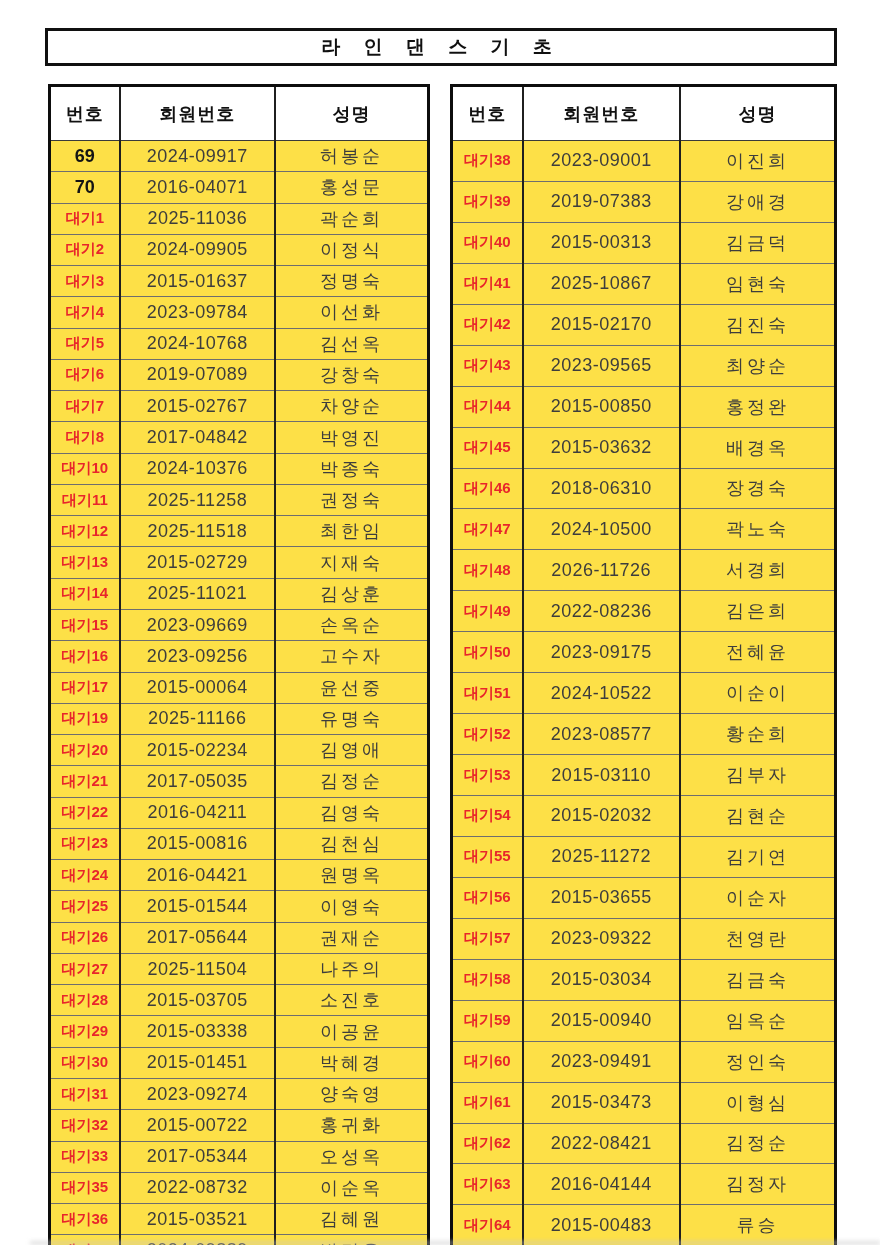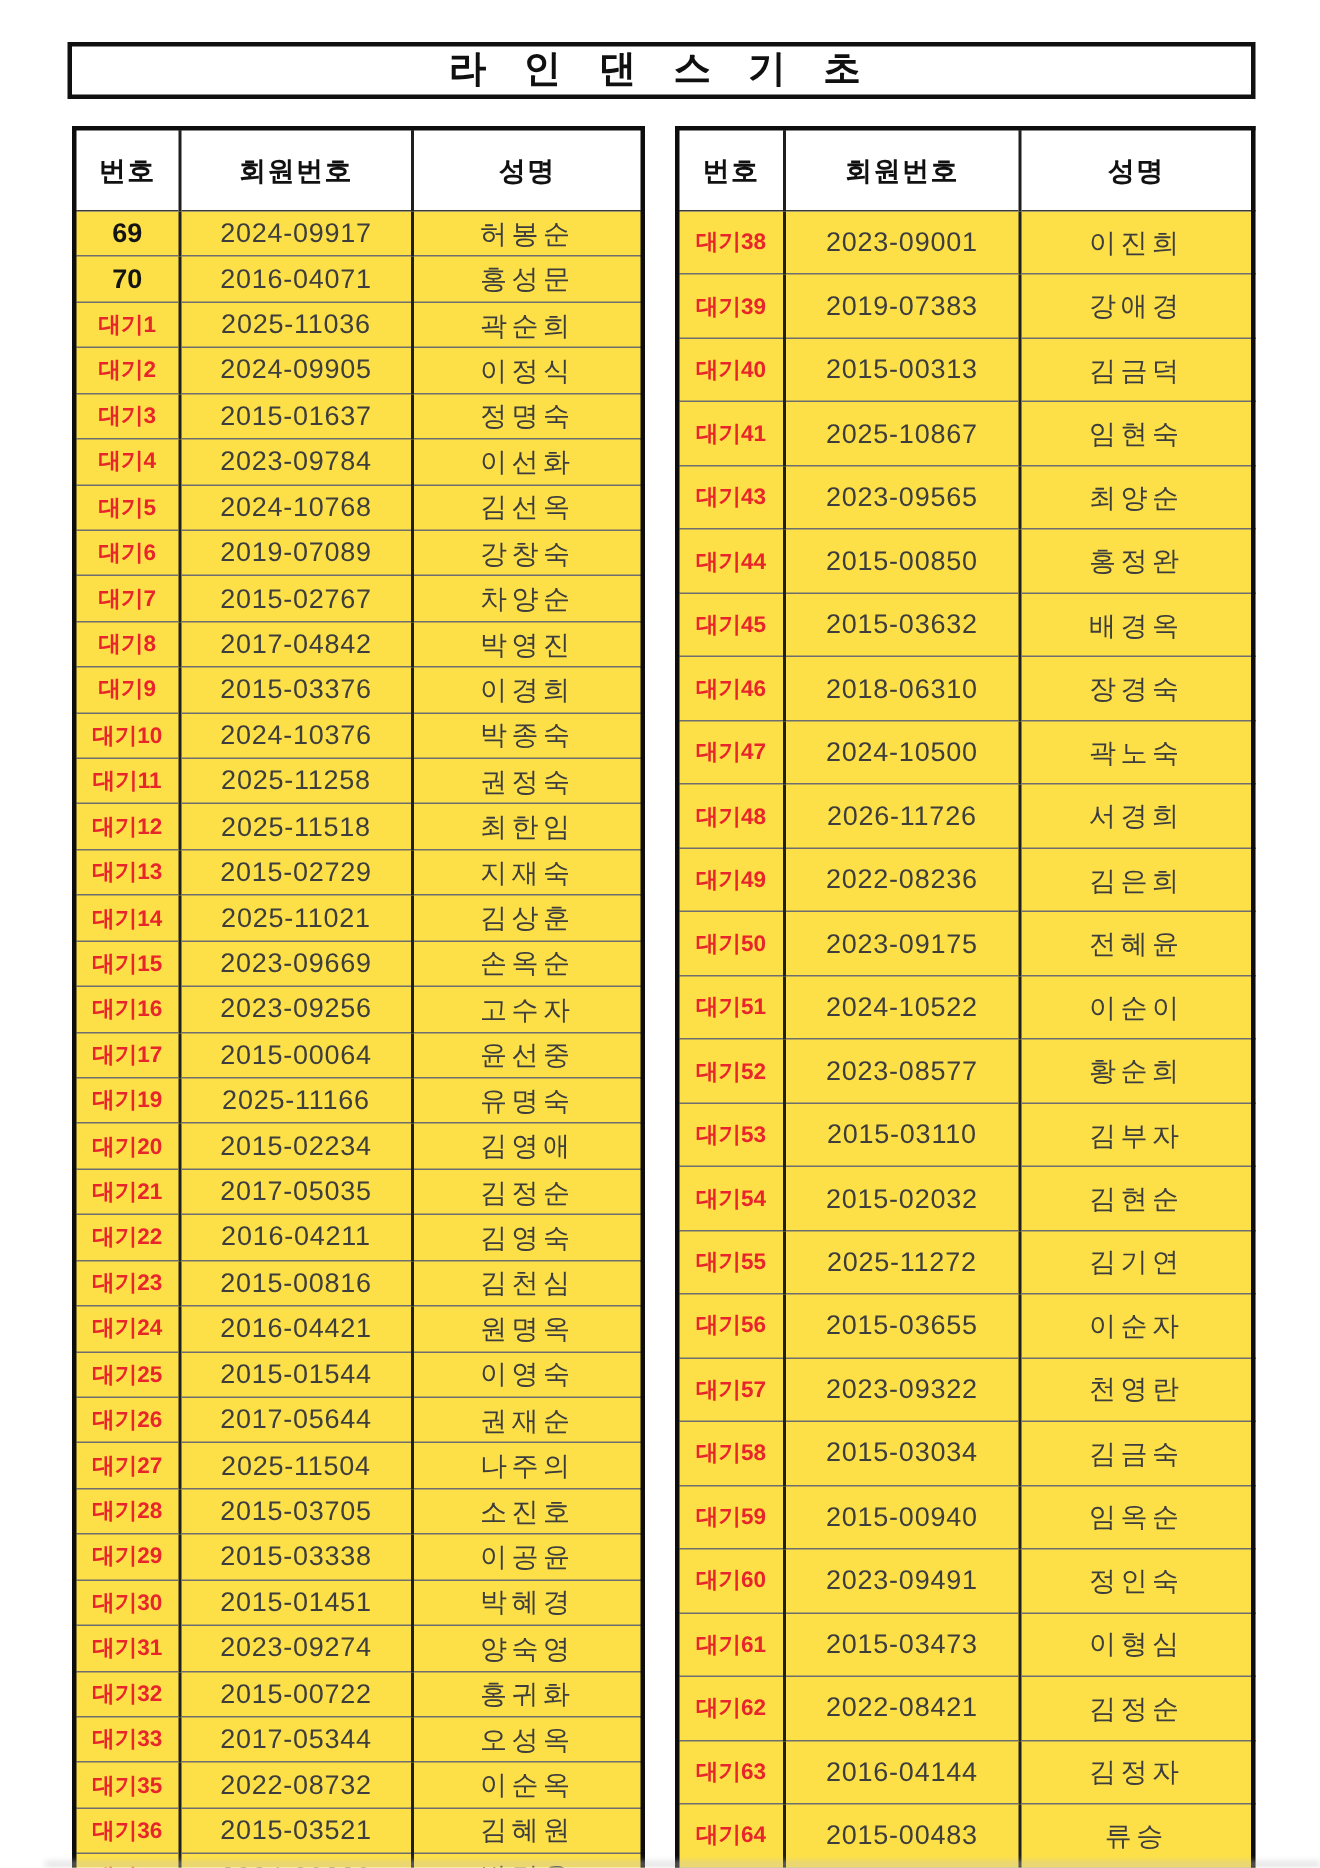--- a/index.html
+++ b/index.html
@@ -7,21 +7,21 @@
     width:880px;height:1245px;position:relative;background:#ffffff;
     font-family:"Liberation Sans","DejaVu Sans",sans-serif;
     -webkit-font-smoothing:antialiased;
   }
   .title-box{
     position:absolute;left:45px;top:28px;width:786px;height:32px;
     border:3px solid #101010;display:flex;align-items:center;justify-content:center;
     background:#fff;
   }
   .title-text{
-    font-size:25px;font-weight:bold;color:#101010;letter-spacing:9px;
+    font-size:19px;font-weight:bold;color:#101010;letter-spacing:9px;
     line-height:1;transform:translateY(-1px);white-space:nowrap;
   }
   table.roster{
     position:absolute;top:84px;height:1185px;
     border-collapse:collapse;table-layout:fixed;
     border:3px solid #0d0d0d;background:#fde047;padding-left:12px;
   }
   #left-table{left:48px;width:382px;}
   #right-table{left:450px;width:387px;}
   .roster col.c-no{width:18.5%;}
@@ -118,25 +118,20 @@
         <td class="no-cell waiting">대기7</td>
         <td class="member-cell">2015-02767</td>
         <td class="name-cell">차양순</td>
       </tr>
       <tr>
         <td class="no-cell waiting">대기8</td>
         <td class="member-cell">2017-04842</td>
         <td class="name-cell">박영진</td>
       </tr>
       <tr>
-        <td class="no-cell waiting">대기9</td>
-        <td class="member-cell">2015-03376</td>
-        <td class="name-cell">이경희</td>
-      </tr>
-      <tr>
         <td class="no-cell waiting">대기10</td>
         <td class="member-cell">2024-10376</td>
         <td class="name-cell">박종숙</td>
       </tr>
       <tr>
         <td class="no-cell waiting">대기11</td>
         <td class="member-cell">2025-11258</td>
         <td class="name-cell">권정숙</td>
       </tr>
       <tr>
@@ -290,20 +285,25 @@
         <td class="no-cell waiting">대기40</td>
         <td class="member-cell">2015-00313</td>
         <td class="name-cell">김금덕</td>
       </tr>
       <tr>
         <td class="no-cell waiting">대기41</td>
         <td class="member-cell">2025-10867</td>
         <td class="name-cell">임현숙</td>
       </tr>
       <tr>
+        <td class="no-cell waiting">대기42</td>
+        <td class="member-cell">2015-02170</td>
+        <td class="name-cell">김진숙</td>
+      </tr>
+      <tr>
         <td class="no-cell waiting">대기43</td>
         <td class="member-cell">2023-09565</td>
         <td class="name-cell">최양순</td>
       </tr>
       <tr>
         <td class="no-cell waiting">대기44</td>
         <td class="member-cell">2015-00850</td>
         <td class="name-cell">홍정완</td>
       </tr>
       <tr>

